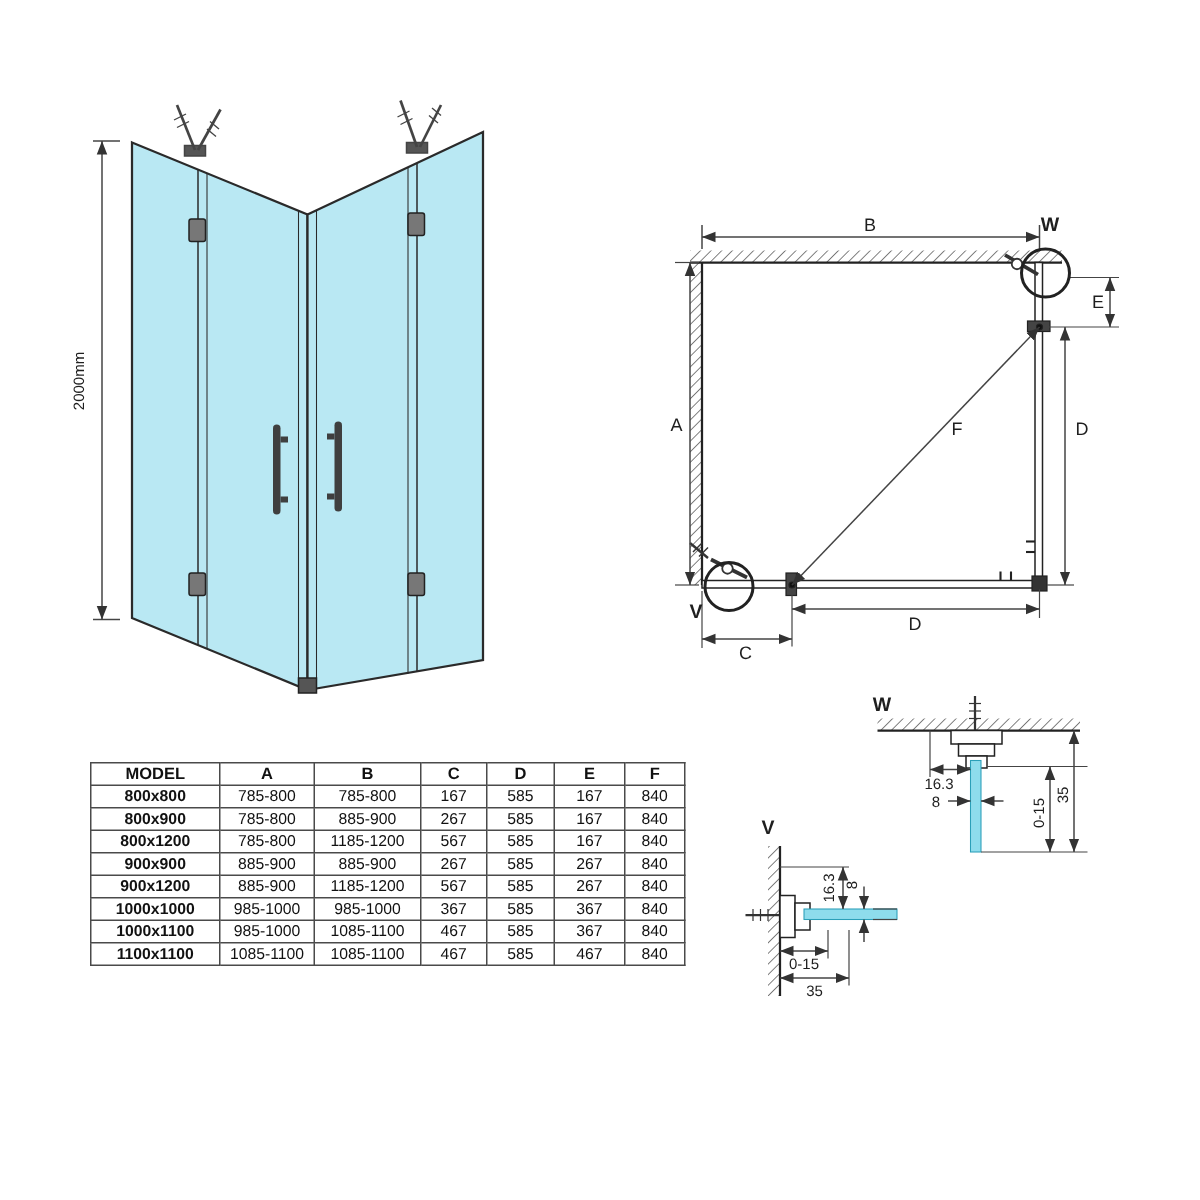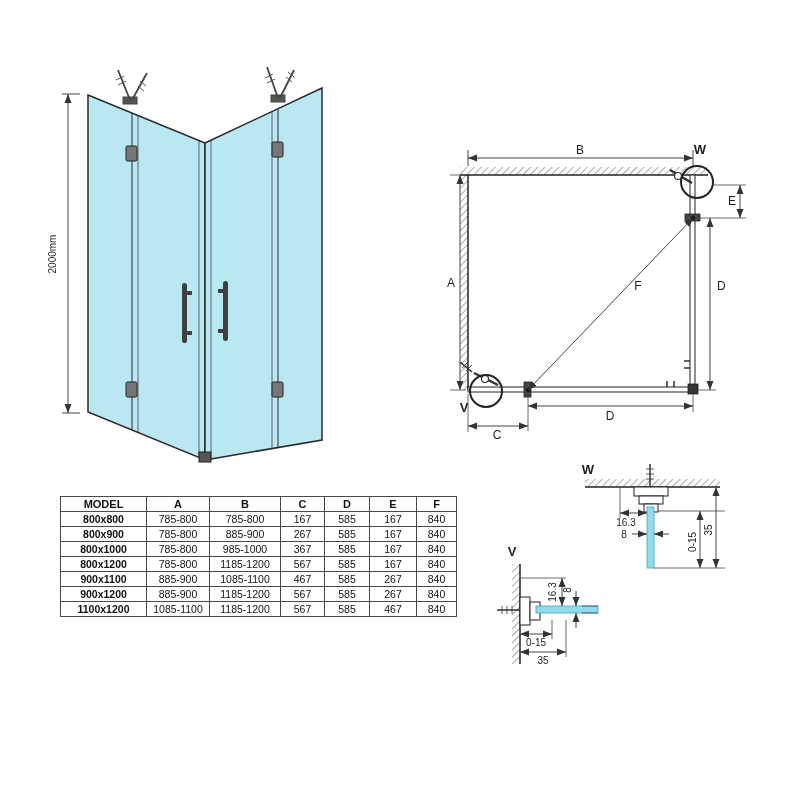--- a/index.html
+++ b/index.html
@@ -1,20 +1,20 @@
 <!DOCTYPE html>
 <html><head>
 <meta charset="utf-8">
 <style>
   * { margin:0; padding:0; box-sizing:border-box; }
   html,body { width:800px; height:800px; background:#ffffff; font-family:"Liberation Sans", sans-serif; position:relative; overflow:hidden; }
   .abs { position:absolute; }
   svg { display:block; }
   svg text { font-family:"Liberation Sans", sans-serif; fill:#1f1f1f; }
-  .tbl { position:absolute; left:60px; top:496px; }
+  .tbl { position:absolute; left:60px; top:508px; }
   table { border-collapse:collapse; width:396px; table-layout:fixed; }
   th, td { border:1px solid #4a4a4a; font-size:10.5px; height:15px; line-height:1; text-align:center; vertical-align:middle; padding:0 1px; color:#111; white-space:nowrap; overflow:hidden; }
   th { font-weight:bold; font-size:11px; }
   td.model { font-weight:bold; }
 </style>
 </head>
 <body>
 
 <svg class="abs" style="left:20px; top:50px;" width="330" height="430" viewBox="0 0 330 430">
   <defs>
@@ -304,59 +304,68 @@
         <tr>
           <td class="model">800x900</td>
           <td>785-800</td>
           <td>885-900</td>
           <td>267</td>
           <td>585</td>
           <td>167</td>
           <td>840</td>
         </tr>
         <tr>
-          <td class="model">800x1000</td>
-          <td>785-800</td>
-          <td>985-1000</td>
-          <td>367</td>
-          <td>585</td>
-          <td>167</td>
-          <td>840</td>
-        </tr>
-        <tr>
           <td class="model">800x1200</td>
           <td>785-800</td>
           <td>1185-1200</td>
           <td>567</td>
           <td>585</td>
           <td>167</td>
           <td>840</td>
         </tr>
         <tr>
-          <td class="model">900x1100</td>
+          <td class="model">900x900</td>
           <td>885-900</td>
-          <td>1085-1100</td>
-          <td>467</td>
+          <td>885-900</td>
+          <td>267</td>
           <td>585</td>
           <td>267</td>
           <td>840</td>
         </tr>
         <tr>
           <td class="model">900x1200</td>
           <td>885-900</td>
           <td>1185-1200</td>
           <td>567</td>
           <td>585</td>
           <td>267</td>
           <td>840</td>
         </tr>
         <tr>
-          <td class="model">1100x1200</td>
+          <td class="model">1000x1000</td>
+          <td>985-1000</td>
+          <td>985-1000</td>
+          <td>367</td>
+          <td>585</td>
+          <td>367</td>
+          <td>840</td>
+        </tr>
+        <tr>
+          <td class="model">1000x1100</td>
+          <td>985-1000</td>
           <td>1085-1100</td>
-          <td>1185-1200</td>
-          <td>567</td>
+          <td>467</td>
+          <td>585</td>
+          <td>367</td>
+          <td>840</td>
+        </tr>
+        <tr>
+          <td class="model">1100x1100</td>
+          <td>1085-1100</td>
+          <td>1085-1100</td>
+          <td>467</td>
           <td>585</td>
           <td>467</td>
           <td>840</td>
         </tr>
       </tbody>
   </table>
 </div>
 
 </body></html>

